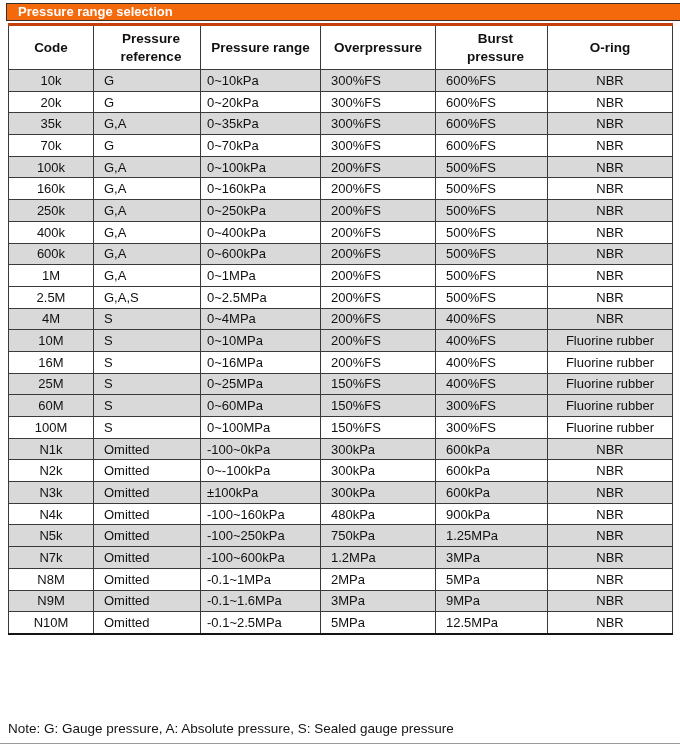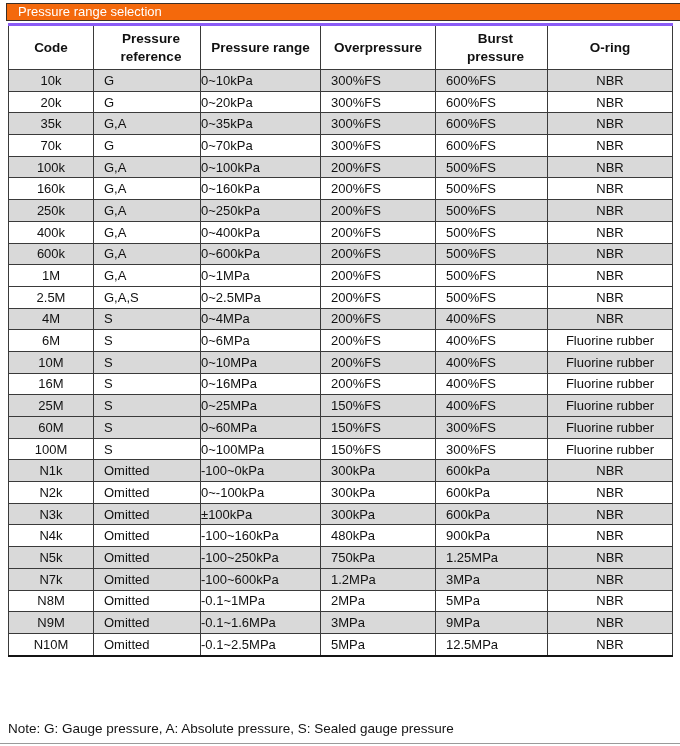--- a/index.html
+++ b/index.html
@@ -22,36 +22,37 @@
     width: 674px;
     height: 18px;
     box-sizing: border-box;
     background: #F4690C;
     border: 1px solid #3a2f26;
     border-right: none;
     color: #ffffff;
     font-size: 13px;
     line-height: 16px;
     padding-left: 11px;
+    font-weight: bold;
   }
   .table-wrap {
     position: absolute;
     left: 8px;
     top: 23px;
     width: 664px;
   }
   table {
     border-collapse: collapse;
     table-layout: fixed;
     width: 664px;
     font-size: 13px;
     color: #111111;
   }
   table {
-    border-top: 3px solid #8b5cf6;
+    border-top: 3px solid #c2410c;
     border-bottom: 2px solid #141414;
   }
   th, td {
     border: 1px solid #3a3a3a;
     overflow: hidden;
     vertical-align: middle;
   }
   thead th {
     height: 41px;
     font-size: 13.5px;
@@ -69,21 +70,21 @@
     height: 20.7px;
     padding: 0 2px 0 10px;
     text-align: left;
     line-height: 1;
   }
   tbody td.center {
     text-align: center;
     padding: 0 2px;
   }
   tbody td.range {
-    padding-left: 0;
+    padding-left: 6px;
   }
   tbody tr.shaded {
     background: #D9D9D9;
   }
   .note {
     position: absolute;
     left: 8px;
     top: 721px;
     font-size: 13.5px;
     color: #141414;
@@ -217,28 +218,20 @@
     <td class="center">NBR</td>
   </tr>
         <tr class="shaded">
     <td class="center">4M</td>
     <td>S</td>
     <td class="range">0~4MPa</td>
     <td>200%FS</td>
     <td>400%FS</td>
     <td class="center">NBR</td>
   </tr>
-        <tr>
-    <td class="center">6M</td>
-    <td>S</td>
-    <td class="range">0~6MPa</td>
-    <td>200%FS</td>
-    <td>400%FS</td>
-    <td class="center">Fluorine rubber</td>
-  </tr>
         <tr class="shaded">
     <td class="center">10M</td>
     <td>S</td>
     <td class="range">0~10MPa</td>
     <td>200%FS</td>
     <td>400%FS</td>
     <td class="center">Fluorine rubber</td>
   </tr>
         <tr>
     <td class="center">16M</td>

